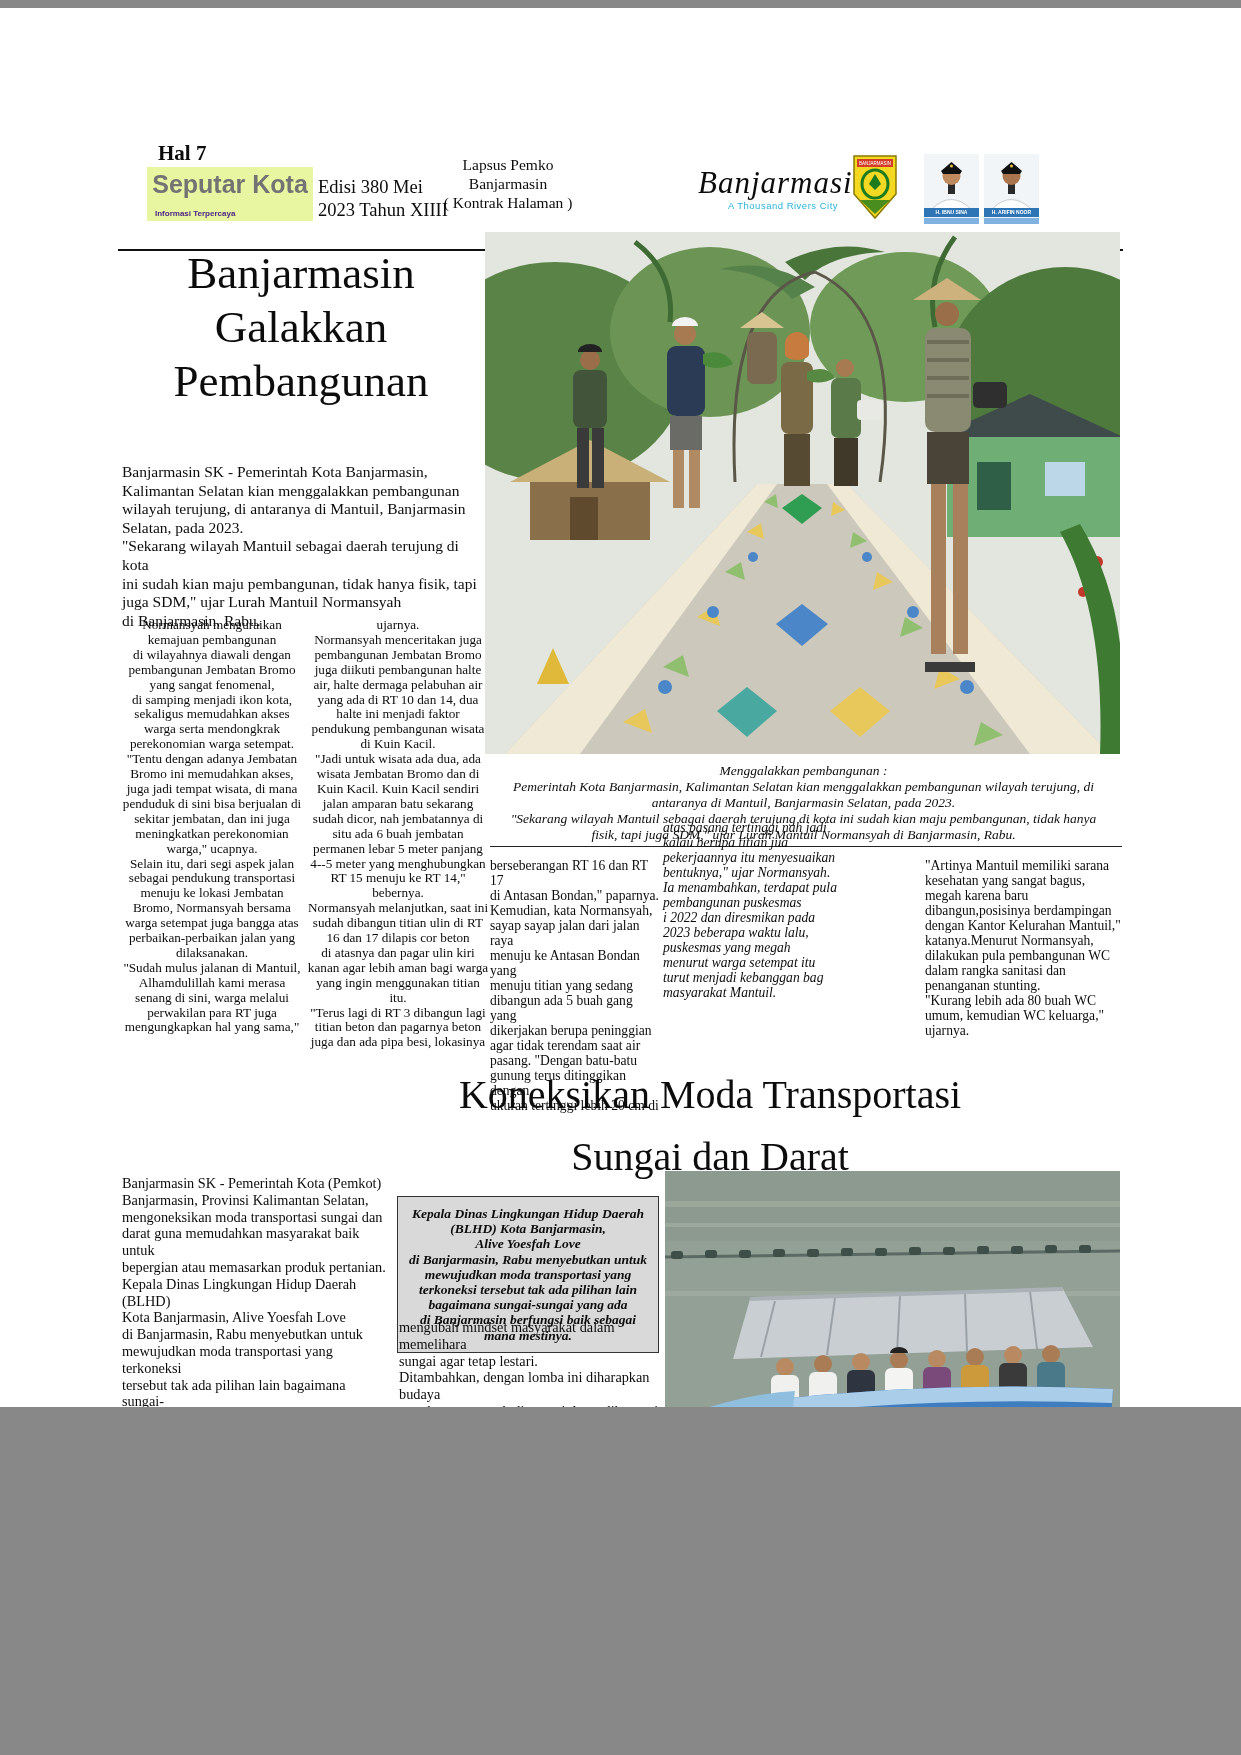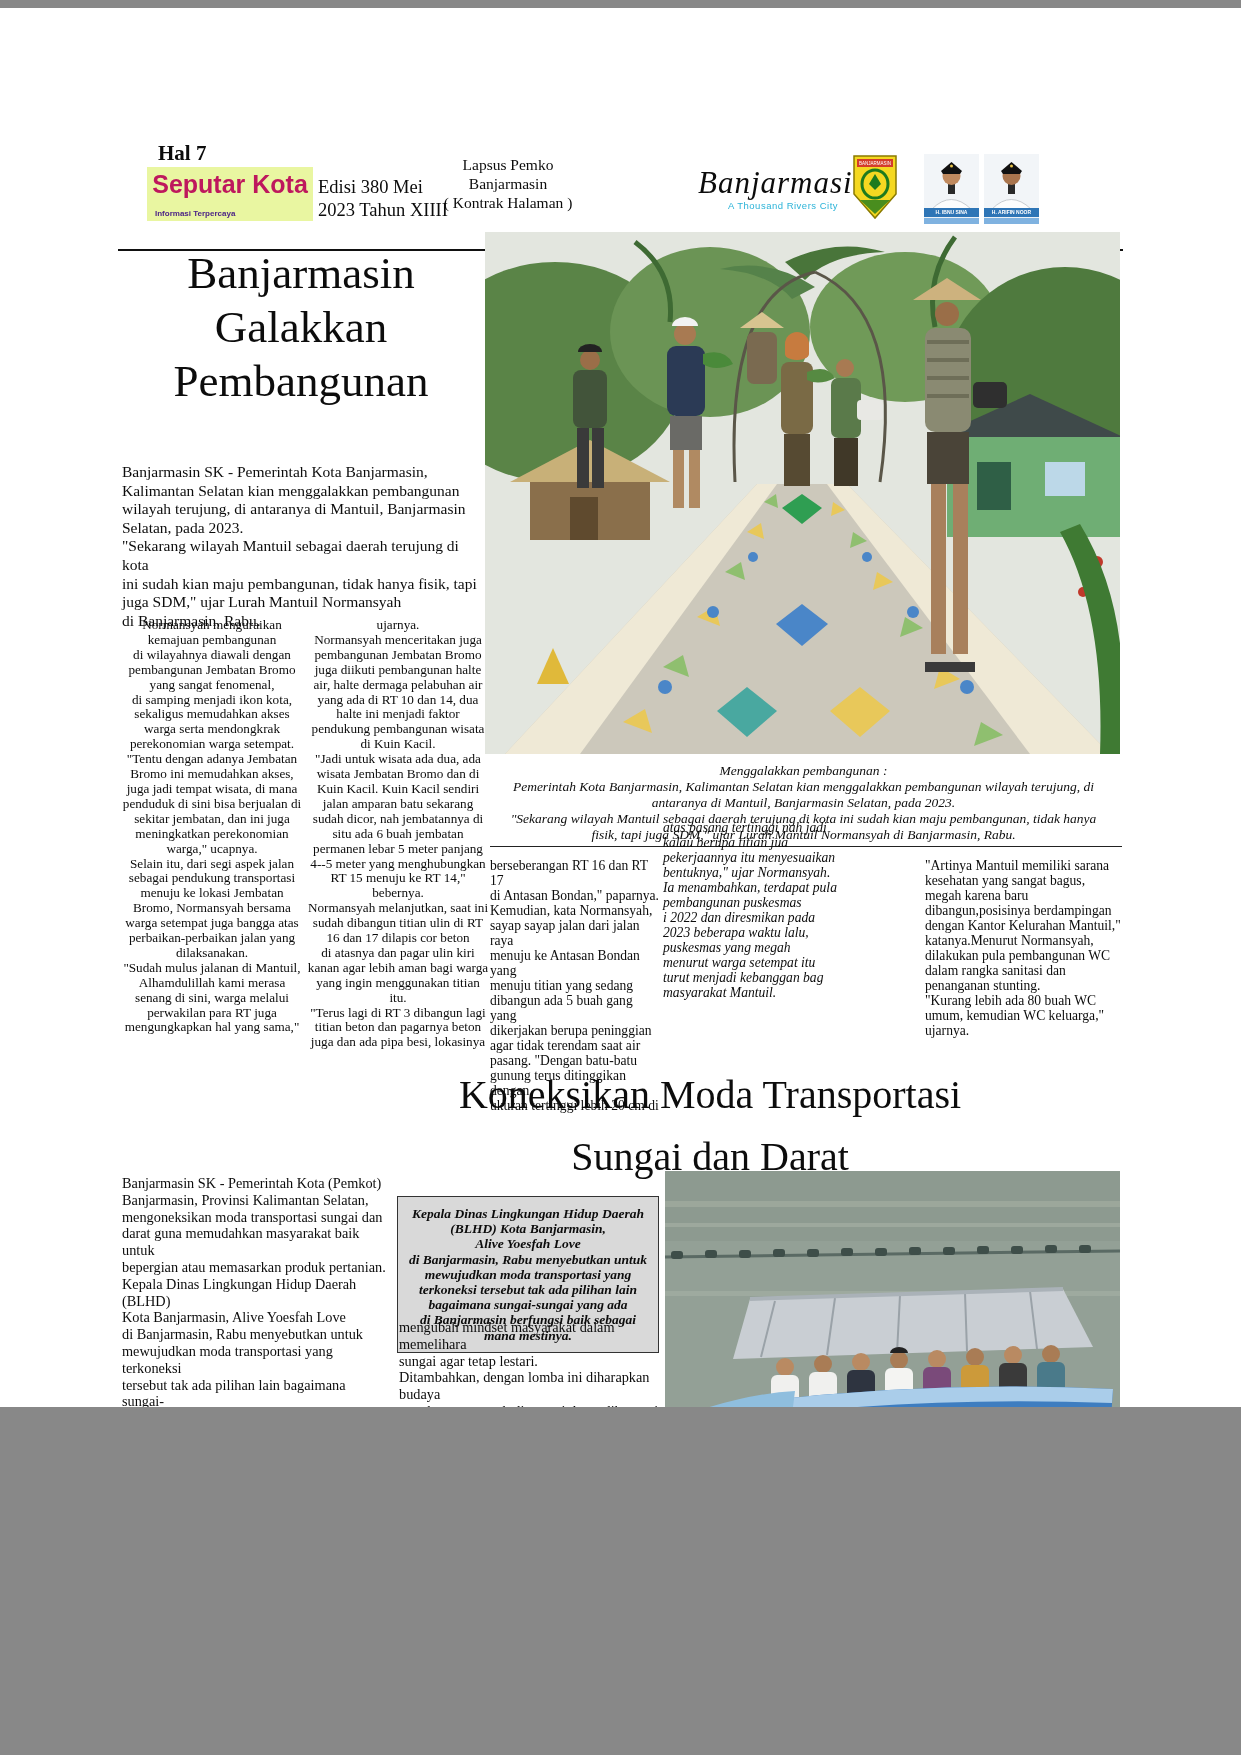--- a/index.html
+++ b/index.html
@@ -5,21 +5,21 @@
   html,body{margin:0;padding:0;background:#888;}
   .page{position:relative;width:1241px;height:1399px;background:#ffffff;margin:8px auto;
         font-family:"Liberation Serif", serif;color:#0c0c0c;overflow:hidden;}
   .abs{position:absolute;}
   .pre{white-space:pre-line;}
 
   
   .hal{left:158px;top:133px;font-size:21px;font-weight:bold;}
   .masthead{left:147px;top:159px;width:166px;height:54px;background:#e9f6a1;}
   .masthead-title{position:absolute;left:0;top:3px;width:100%;text-align:center;
-      font-family:"Liberation Sans", sans-serif;font-weight:bold;font-size:25px;color:#be185d;}
+      font-family:"Liberation Sans", sans-serif;font-weight:bold;font-size:25px;color:#737373;}
   .masthead-tag{position:absolute;left:8px;bottom:3px;font-family:Liberation Sans, sans-serif;
       font-weight:bold;font-size:8px;color:#4b2386;}
   .edition{left:318px;top:168px;width:165px;text-align:left;font-size:18.5px;line-height:23px;}
   .section{left:438px;top:147px;width:140px;text-align:center;font-weight:normal;font-size:15.5px;line-height:19px;}
   .citylogo{left:698px;top:158px;width:170px;text-align:center;}
   .citylogo-script{font-style:italic;font-size:31px;font-family:"Liberation Serif",serif;
       letter-spacing:1px;line-height:34px;}
   .citylogo-tag{font-family:"Liberation Sans", sans-serif;font-size:9.5px;color:#2bb3d8;letter-spacing:.5px;}
   .emblem{left:852px;top:146px;}
   .officials{left:924px;top:146px;display:flex;gap:5px;}

